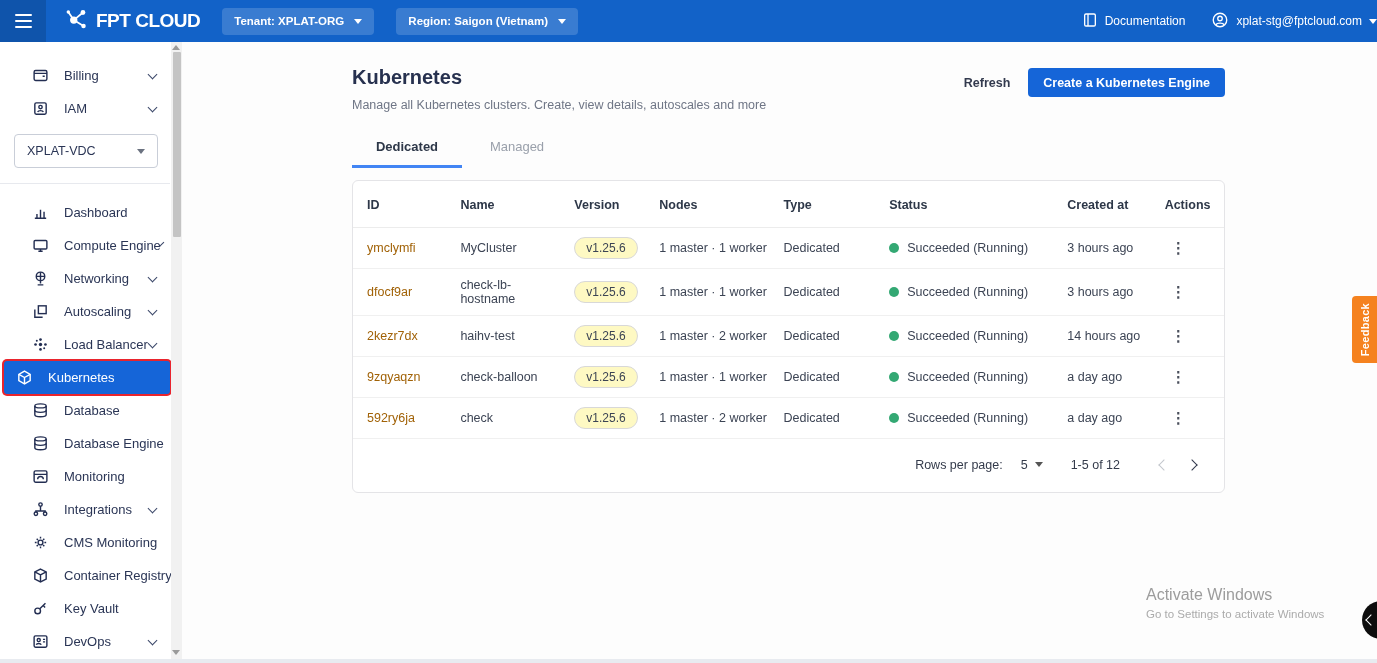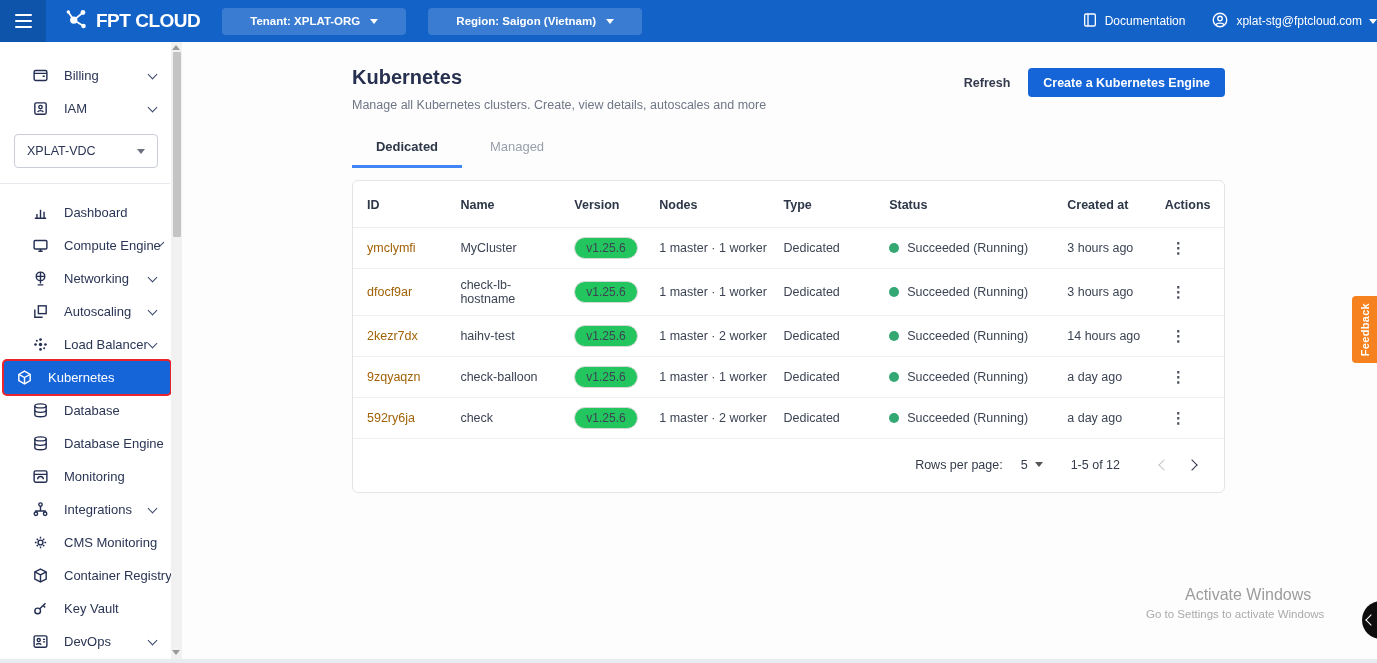--- a/index.html
+++ b/index.html
@@ -5,21 +5,21 @@
   * { margin:0; padding:0; box-sizing:border-box; }
   html,body { width:1377px; height:663px; overflow:hidden; }
   body { font-family:"Liberation Sans", sans-serif; background:#fdfdfd; position:relative; color:#2a3555; }
 
   
   .topbar { height:42px; background:#1262c8; display:flex; align-items:center; position:relative; z-index:5; }
   .hamburger { width:46px; height:42px; background:rgba(0,0,0,.14); display:flex; flex-direction:column; justify-content:center; align-items:center; gap:4px; cursor:pointer; flex:0 0 auto; }
   .hamburger i { display:block; width:17px; height:2px; background:#fff; border-radius:1px; }
   .brand { display:flex; align-items:center; gap:6px; margin-left:18px; color:#fff; }
   .brand-text { font-size:19px; font-weight:800; letter-spacing:-0.5px; white-space:nowrap; }
-  .topbar-select { margin-left:22px; height:27px; background:rgba(255,255,255,.17); border:none; border-radius:4px; color:#fff; font-size:11.5px; font-weight:600; font-family:inherit; display:flex; align-items:center; gap:10px; padding:0 28px; cursor:pointer; }
+  .topbar-select { margin-left:22px; height:27px; background:rgba(255,255,255,.17); border:none; border-radius:4px; color:#fff; font-size:11.5px; font-weight:600; font-family:inherit; display:flex; align-items:center; gap:10px; padding:0 12px; cursor:pointer; }
   .topbar-right { margin-left:auto; display:flex; align-items:center; gap:26px; color:#fff; }
   .doc-link, .account { display:flex; align-items:center; gap:7px; font-size:12px; cursor:pointer; }
   .caret { width:0; height:0; border-left:4px solid transparent; border-right:4px solid transparent; border-top:5px solid #fff; display:inline-block; }
 
   
   .body-row { display:flex; height:617px; }
 
   
   .sidebar { width:182px; background:#fff; position:relative; padding-top:17px; flex:0 0 auto; }
   .nav-item { height:33px; display:flex; align-items:center; padding-left:32px; padding-right:26px; cursor:pointer; color:#2a3555; }
@@ -54,42 +54,42 @@
   .tab.active { color:#2d3748; font-weight:700; border-bottom:3px solid #4285f4; }
   .tab.inactive { color:#9aa0ab; }
 
   .table-card { margin-top:12px; background:#fff; border:1px solid #e4e4e7; border-radius:6px; padding-bottom:6px; }
   table { width:100%; border-collapse:collapse; table-layout:fixed; }
   col.c-id{width:96px} col.c-name{width:110px} col.c-ver{width:82px} col.c-nodes{width:120px} col.c-type{width:102px} col.c-status{width:172px} col.c-created{width:94px} col.c-actions{width:65px}
   th { font-size:12.5px; font-weight:700; color:#2d3748; text-align:left; padding:17px 8px 15px 8px; border-bottom:1px solid #ececec; }
   th:first-child, td:first-child { padding-left:14px; }
   td { font-size:12.5px; color:#3c4454; padding:9px 8px; border-bottom:1px solid #f0f0f0; }
   td.id a { color:#a16207; text-decoration:none; cursor:pointer; }
-  .ver-pill { display:inline-block; border:1px solid #d8d8d8; border-radius:13px; padding:3px 11px; font-size:12px; color:#3c4454; background:#22c55e; }
+  .ver-pill { display:inline-block; border:1px solid #d8d8d8; border-radius:13px; padding:3px 11px; font-size:12px; color:#3c4454; background:#fef9c3; }
   .status-cell { display:flex; align-items:center; gap:8px; }
   .dot { width:10px; height:10px; border-radius:50%; background:#33a873; flex:0 0 auto; }
   .kebab { font-size:15px; color:#4a4f5c; letter-spacing:0; cursor:pointer; font-weight:700; padding:0 6px; background:none; border:none; line-height:1; }
 
   .pagination { display:flex; align-items:center; justify-content:flex-end; gap:0; padding:14px 18px 10px 0; font-size:12.5px; color:#343b4b; }
   .rpp-label { margin-right:18px; }
   .rpp-value { display:flex; align-items:center; gap:7px; margin-right:28px; cursor:pointer; }
   .rpp-value .caret { border-top-color:#555; }
   .range { margin-right:30px; }
   .pg-btn { background:none; border:none; cursor:pointer; padding:4px 10px; }
   .pg-chev { width:8px; height:8px; border-right:1.8px solid #30374a; border-bottom:1.8px solid #30374a; display:inline-block; }
   .pg-chev.left { transform:rotate(135deg); }
   .pg-chev.right { transform:rotate(-45deg); }
   .pg-btn.disabled .pg-chev { border-color:#c3c6cc; }
 
   
   .feedback-tab { position:absolute; right:0; top:296px; width:25px; height:67px; background:#f5821f; border-radius:4px 0 0 4px; display:flex; align-items:center; justify-content:center; cursor:pointer; z-index:6; }
   .feedback-tab span { writing-mode:vertical-rl; transform:rotate(180deg); color:#fff; font-size:11px; font-weight:700; letter-spacing:.3px; }
 
   .watermark { position:absolute; left:1146px; top:586px; color:#9c9c9c; z-index:4; }
-  .wm1 { font-size:16px;margin-left:39px; }
+  .wm1 { font-size:16px; }
   .wm2 { font-size:11.5px; color:#ababab; margin-top:4px; }
 
   .ai-bubble { position:absolute; left:1387px; top:596px; width:48px; height:48px; border-radius:50% 50% 50% 6px; background:linear-gradient(135deg,#4cbbd8,#2f9cba); z-index:7; display:flex; align-items:center; justify-content:center; cursor:pointer; box-shadow:0 2px 6px rgba(0,0,0,.25); }
   .edge-circle { position:absolute; left:1362px; top:601px; width:38px; height:38px; border-radius:50%; background:#0d0d0d; z-index:6; display:flex; align-items:center; cursor:pointer; }
   .edge-circle .pg-chev { border-color:#fff; margin-left:5px; }
 
   .bottom-strip { position:absolute; left:0; bottom:0; width:100%; height:4px; background:#e8ebf0; z-index:8; }
 </style>
 </head>
 <body>

